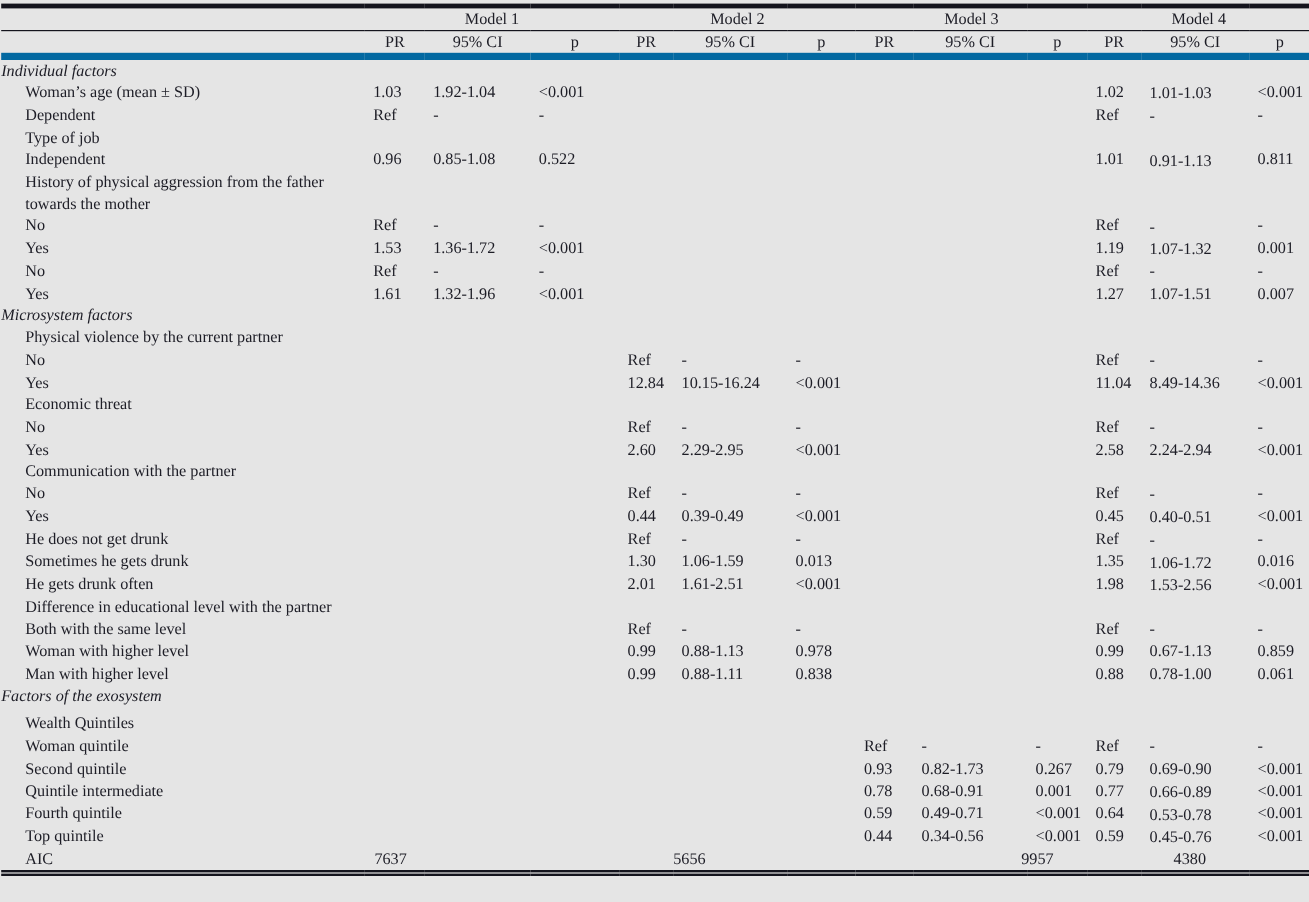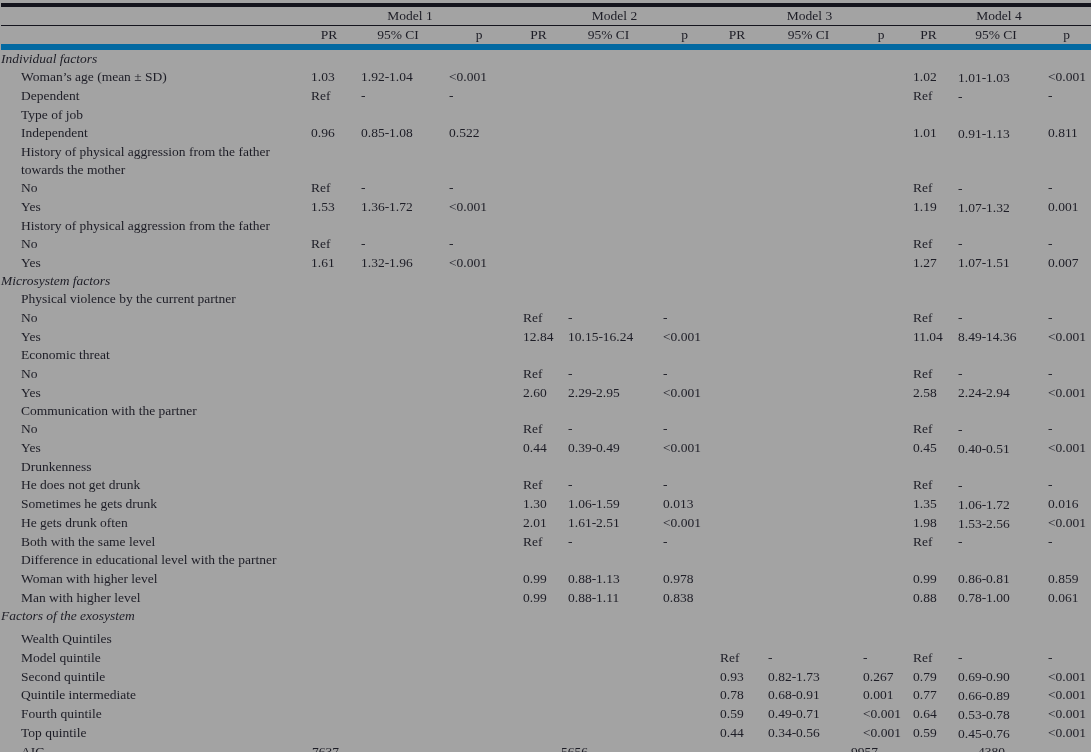--- a/index.html
+++ b/index.html
@@ -4,21 +4,21 @@
 <style>
   * { box-sizing: border-box; }
   html, body { margin: 0; padding: 0; background: #ffffff; }
   body {
     font-family: "Liberation Serif", "DejaVu Serif", serif;
     color: #1d1d26;
   }
   .page {
     width: 1091px;
     height: 752px;
-    background: #a3a3a3;
+    background: #e5e5e5;
     overflow: hidden;
     padding-top: 3px;
   }
   table.results {
     border-collapse: collapse;
     table-layout: fixed;
     width: 1089px;
     margin: 0 1px;
     border-top: 4px solid #14141d;
     border-bottom: 5px double #14141d;
@@ -209,35 +209,20 @@
           <td class="ci m2"></td>
           <td class="p m2"></td>
           <td class="pr m3"></td>
           <td class="ci m3"></td>
           <td class="p m3"></td>
           <td class="pr m4"><span>1.19</span></td>
           <td class="ci m4"><span>1.07-1.32</span></td>
           <td class="p m4"><span>0.001</span></td>
         </tr>
         <tr>
-          <td class="lbl"><span>History of physical aggression from the father</span></td>
-          <td class="pr m1"></td>
-          <td class="ci m1"></td>
-          <td class="p m1"></td>
-          <td class="pr m2"></td>
-          <td class="ci m2"></td>
-          <td class="p m2"></td>
-          <td class="pr m3"></td>
-          <td class="ci m3"></td>
-          <td class="p m3"></td>
-          <td class="pr m4"></td>
-          <td class="ci m4"></td>
-          <td class="p m4"></td>
-        </tr>
-        <tr>
           <td class="lbl"><span>No</span></td>
           <td class="pr m1"><span>Ref</span></td>
           <td class="ci m1"><span>-</span></td>
           <td class="p m1"><span>-</span></td>
           <td class="pr m2"></td>
           <td class="ci m2"></td>
           <td class="p m2"></td>
           <td class="pr m3"></td>
           <td class="ci m3"></td>
           <td class="p m3"></td>
@@ -392,35 +377,20 @@
           <td class="ci m2"><span>0.39-0.49</span></td>
           <td class="p m2"><span>&lt;0.001</span></td>
           <td class="pr m3"></td>
           <td class="ci m3"></td>
           <td class="p m3"></td>
           <td class="pr m4"><span>0.45</span></td>
           <td class="ci m4"><span>0.40-0.51</span></td>
           <td class="p m4"><span>&lt;0.001</span></td>
         </tr>
         <tr>
-          <td class="lbl"><span>Drunkenness</span></td>
-          <td class="pr m1"></td>
-          <td class="ci m1"></td>
-          <td class="p m1"></td>
-          <td class="pr m2"></td>
-          <td class="ci m2"></td>
-          <td class="p m2"></td>
-          <td class="pr m3"></td>
-          <td class="ci m3"></td>
-          <td class="p m3"></td>
-          <td class="pr m4"></td>
-          <td class="ci m4"></td>
-          <td class="p m4"></td>
-        </tr>
-        <tr>
           <td class="lbl"><span>He does not get drunk</span></td>
           <td class="pr m1"></td>
           <td class="ci m1"></td>
           <td class="p m1"></td>
           <td class="pr m2"><span>Ref</span></td>
           <td class="ci m2"><span>-</span></td>
           <td class="p m2"><span>-</span></td>
           <td class="pr m3"></td>
           <td class="ci m3"></td>
           <td class="p m3"></td>
@@ -452,62 +422,62 @@
           <td class="ci m2"><span>1.61-2.51</span></td>
           <td class="p m2"><span>&lt;0.001</span></td>
           <td class="pr m3"></td>
           <td class="ci m3"></td>
           <td class="p m3"></td>
           <td class="pr m4"><span>1.98</span></td>
           <td class="ci m4"><span>1.53-2.56</span></td>
           <td class="p m4"><span>&lt;0.001</span></td>
         </tr>
         <tr>
+          <td class="lbl"><span>Difference in educational level with the partner</span></td>
+          <td class="pr m1"></td>
+          <td class="ci m1"></td>
+          <td class="p m1"></td>
+          <td class="pr m2"></td>
+          <td class="ci m2"></td>
+          <td class="p m2"></td>
+          <td class="pr m3"></td>
+          <td class="ci m3"></td>
+          <td class="p m3"></td>
+          <td class="pr m4"></td>
+          <td class="ci m4"></td>
+          <td class="p m4"></td>
+        </tr>
+        <tr>
           <td class="lbl"><span>Both with the same level</span></td>
           <td class="pr m1"></td>
           <td class="ci m1"></td>
           <td class="p m1"></td>
           <td class="pr m2"><span>Ref</span></td>
           <td class="ci m2"><span>-</span></td>
           <td class="p m2"><span>-</span></td>
           <td class="pr m3"></td>
           <td class="ci m3"></td>
           <td class="p m3"></td>
           <td class="pr m4"><span>Ref</span></td>
           <td class="ci m4"><span>-</span></td>
           <td class="p m4"><span>-</span></td>
         </tr>
         <tr>
-          <td class="lbl"><span>Difference in educational level with the partner</span></td>
-          <td class="pr m1"></td>
-          <td class="ci m1"></td>
-          <td class="p m1"></td>
-          <td class="pr m2"></td>
-          <td class="ci m2"></td>
-          <td class="p m2"></td>
-          <td class="pr m3"></td>
-          <td class="ci m3"></td>
-          <td class="p m3"></td>
-          <td class="pr m4"></td>
-          <td class="ci m4"></td>
-          <td class="p m4"></td>
-        </tr>
-        <tr>
           <td class="lbl"><span>Woman with higher level</span></td>
           <td class="pr m1"></td>
           <td class="ci m1"></td>
           <td class="p m1"></td>
           <td class="pr m2"><span>0.99</span></td>
           <td class="ci m2"><span>0.88-1.13</span></td>
           <td class="p m2"><span>0.978</span></td>
           <td class="pr m3"></td>
           <td class="ci m3"></td>
           <td class="p m3"></td>
           <td class="pr m4"><span>0.99</span></td>
-          <td class="ci m4"><span>0.86-0.81</span></td>
+          <td class="ci m4"><span>0.67-1.13</span></td>
           <td class="p m4"><span>0.859</span></td>
         </tr>
         <tr>
           <td class="lbl"><span>Man with higher level</span></td>
           <td class="pr m1"></td>
           <td class="ci m1"></td>
           <td class="p m1"></td>
           <td class="pr m2"><span>0.99</span></td>
           <td class="ci m2"><span>0.88-1.11</span></td>
           <td class="p m2"><span>0.838</span></td>
@@ -530,21 +500,21 @@
           <td class="ci m2"></td>
           <td class="p m2"></td>
           <td class="pr m3"></td>
           <td class="ci m3"></td>
           <td class="p m3"></td>
           <td class="pr m4"></td>
           <td class="ci m4"></td>
           <td class="p m4"></td>
         </tr>
         <tr>
-          <td class="lbl"><span>Model quintile</span></td>
+          <td class="lbl"><span>Woman quintile</span></td>
           <td class="pr m1"></td>
           <td class="ci m1"></td>
           <td class="p m1"></td>
           <td class="pr m2"></td>
           <td class="ci m2"></td>
           <td class="p m2"></td>
           <td class="pr m3"><span>Ref</span></td>
           <td class="ci m3"><span>-</span></td>
           <td class="p m3"><span>-</span></td>
           <td class="pr m4"><span>Ref</span></td>

